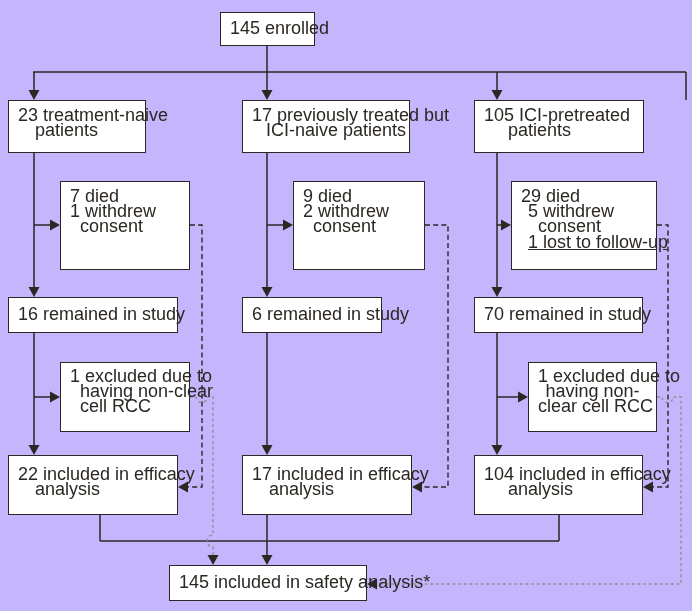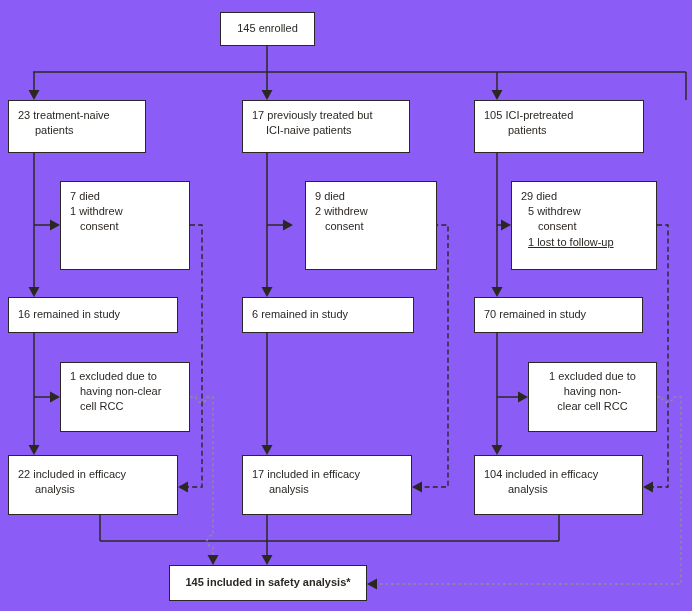--- a/index.html
+++ b/index.html
@@ -1,18 +1,18 @@
 <!DOCTYPE html>
 <html><head>
 <meta charset="utf-8">
 <style>
   html,body{margin:0;padding:0;background:#ffffff;}
   .stage{
-    position:relative;width:692px;height:611px;background:#8b5cf6;overflow:hidden;
-    font-family:"Liberation Sans",sans-serif;color:#2b2723;font-size:11px;line-height:15.2px;
+    position:relative;width:692px;height:611px;background:#c4b5fd;overflow:hidden;
+    font-family:"Liberation Sans",sans-serif;color:#2b2723;font-size:18px;line-height:15.2px;
   }
   svg.wires{position:absolute;left:0;top:0;}
   .box{
     position:absolute;background:#ffffff;border:1.5px solid #2b2723;
     box-sizing:border-box;padding:6px 9px;
   }
   .line{white-space:nowrap;}
   .tc{text-align:center;}
 </style>
 </head>
@@ -100,36 +100,36 @@
   <div class="box" style="left:474px;top:100px;width:170px;height:53px;padding-top:7px;">
     <div class="line">105 ICI-pretreated</div>
     <div class="line" style="padding-left:24px;">patients</div>
   </div>
 
   <div class="box" style="left:60px;top:181px;width:130px;height:89px;padding-top:7px;">
     <div class="line">7 died</div>
     <div class="line">1 withdrew</div>
     <div class="line" style="padding-left:10px;">consent</div>
   </div>
-  <div class="box" style="left:305px;top:181px;width:132px;height:89px;padding-top:7px;">
+  <div class="box" style="left:293px;top:181px;width:132px;height:89px;padding-top:7px;">
     <div class="line">9 died</div>
     <div class="line">2 withdrew</div>
     <div class="line" style="padding-left:10px;">consent</div>
   </div>
   <div class="box" style="left:511px;top:181px;width:146px;height:89px;padding-top:7px;">
     <div class="line">29 died</div>
     <div class="line" style="padding-left:7px;">5 withdrew</div>
     <div class="line" style="padding-left:17px;">consent</div>
     <div class="line" style="padding-left:7px;text-decoration:underline;">1 lost to follow-up</div>
   </div>
 
   <div class="box" style="left:8px;top:297px;width:170px;height:36px;padding-top:9px;">
     <div class="line">16 remained in study</div>
   </div>
-  <div class="box" style="left:242px;top:297px;width:172px;height:36px;padding-top:9px;">
+  <div class="box" style="left:242px;top:297px;width:140px;height:36px;padding-top:9px;">
     <div class="line">6 remained in study</div>
   </div>
   <div class="box" style="left:474px;top:297px;width:169px;height:36px;padding-top:9px;">
     <div class="line">70 remained in study</div>
   </div>
 
   <div class="box" style="left:60px;top:362px;width:130px;height:70px;padding-top:6px;">
     <div class="line">1 excluded due to</div>
     <div class="line" style="padding-left:10px;">having non-clear</div>
     <div class="line" style="padding-left:10px;">cell RCC</div>
@@ -146,17 +146,17 @@
   </div>
   <div class="box" style="left:242px;top:455px;width:170px;height:60px;padding-top:11px;">
     <div class="line">17 included in efficacy</div>
     <div class="line" style="padding-left:17px;">analysis</div>
   </div>
   <div class="box" style="left:474px;top:455px;width:169px;height:60px;padding-top:11px;">
     <div class="line">104 included in efficacy</div>
     <div class="line" style="padding-left:24px;">analysis</div>
   </div>
 
-  <div class="box tc" style="left:169px;top:565px;width:198px;height:36px;padding-top:9px;font-weight:bold;">
+  <div class="box tc" style="left:169px;top:565px;width:198px;height:36px;padding-top:9px;">
     <div class="line">145 included in safety analysis*</div>
   </div>
 
 </div>
 
 </body></html>

